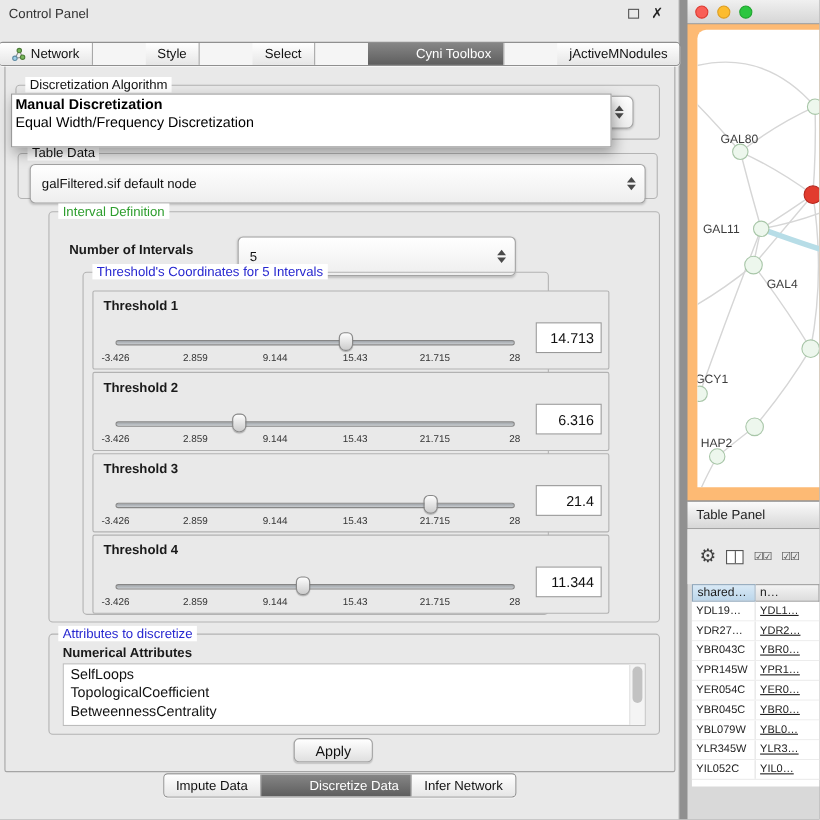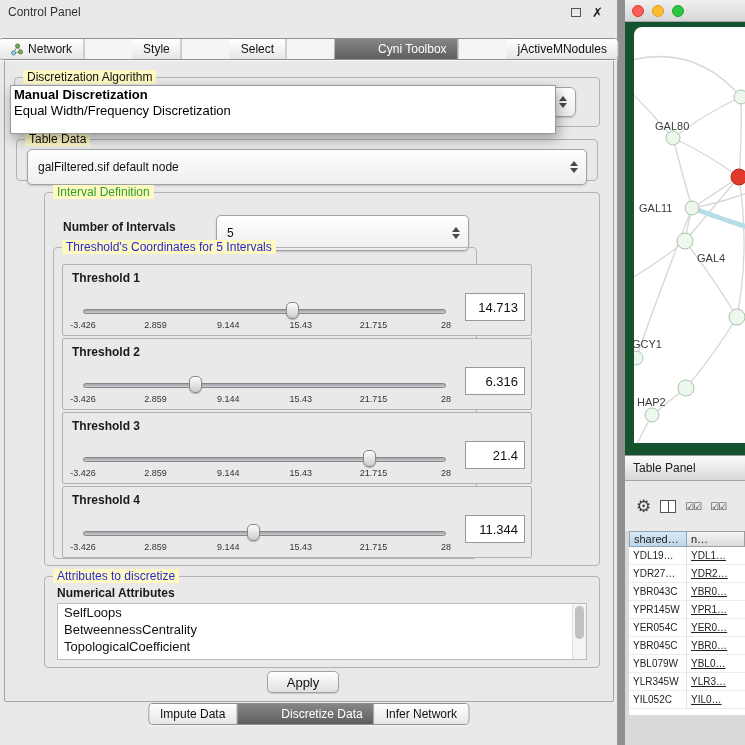--- a/index.html
+++ b/index.html
@@ -23,21 +23,21 @@
   .segbar{display:flex;height:22px;border:1px solid #8f8f8f;border-radius:4px;overflow:hidden;background:#f5f5f5;box-shadow:0 1px 0 rgba(255,255,255,.6);}
   .seg{display:flex;align-items:center;gap:5px;padding:0 11px;font-size:12px;background:linear-gradient(#ffffff,#e6e6e6);border-right:1px solid #a8a8a8;color:#111;white-space:nowrap;cursor:default;}
   .seg:last-child{border-right:none;}
   .seg.sel{background:linear-gradient(#868686,#5e5e5e);color:#fff;padding-left:44px;}
   #top-tabs{position:absolute;top:38px;left:50%;transform:translateX(-50%);z-index:6;gap:48px;}
   #bottom-tabs{position:absolute;top:703px;left:50%;transform:translateX(-50%);z-index:6;}
 
   #cp-content{position:absolute;left:4px;top:42px;width:610px;height:660px;border:1px solid #a5a5a5;border-radius:2px;background:#e9e9e9;}
 
   .group{position:absolute;border:1px solid #b3b3b3;border-radius:4px;}
-  .gtitle{position:absolute;top:-8px;left:8px;background:#fef9c3;padding:0 4px;font-size:12px;color:#111;white-space:nowrap;}
+  .gtitle{position:absolute;top:-8px;left:8px;background:#ffffff;padding:0 4px;font-size:12px;color:#111;white-space:nowrap;}
   .gtitle.green{color:#2e9e2e;}
   .gtitle.blue{color:#2727d0;}
 
   .combo{position:absolute;height:36px;background:linear-gradient(#ffffff,#eeeeee);border:1px solid #a3a3a3;border-radius:5px;display:flex;align-items:center;padding:0 26px 0 10px;font-size:12px;color:#111;box-shadow:0 1px 2px rgba(0,0,0,.18);}
   .stepper{position:absolute;right:8px;top:50%;transform:translateY(-50%);display:flex;flex-direction:column;gap:2px;}
   .stepper .up{width:0;height:0;border-left:4px solid transparent;border-right:4px solid transparent;border-bottom:5px solid #4a4a4a;}
   .stepper .down{width:0;height:0;border-left:4px solid transparent;border-right:4px solid transparent;border-top:5px solid #4a4a4a;}
 
   #algo-group{left:9px;top:34px;width:586px;height:50px;}
   #algo-combo{left:10px;right:23px;top:9px;height:30px;border-radius:6px;}
@@ -46,21 +46,21 @@
   .popup-item{font-size:13px;color:#000;height:16px;line-height:16px;padding-left:3px;}
   .popup-item.bold{font-weight:bold;}
 
   #tabledata-group{left:11px;top:96px;width:582px;height:42px;}
   #tabledata-combo{left:10px;right:10px;top:9px;}
 
   #interval-group{left:39px;top:149px;width:556px;height:374px;}
   #niv-label{position:absolute;left:18px;top:27px;font-weight:bold;font-size:12px;}
   #intervals-combo{left:171px;top:22px;width:253px;}
 
-  #thr-group{position:absolute;left:8px;top:54px;width:424px;height:312px;border:1px solid #b3b3b3;border-radius:4px;}
+  #thr-group{position:absolute;left:30px;top:54px;width:424px;height:312px;border:1px solid #b3b3b3;border-radius:4px;}
 
   .tpanel{position:absolute;left:8px;width:470px;height:72px;border:1px solid #b2b2b2;border-radius:2px;background:#e9e9e9;}
   .tpanel .tlabel{position:absolute;left:9px;top:6px;font-weight:bold;font-size:12px;}
   .slider{position:absolute;left:20px;right:85px;top:36px;height:32px;}
   .track{position:absolute;left:0;right:0;top:8px;height:5px;background:linear-gradient(#9fa4a9,#c9cdd1);border:1px solid #868686;border-radius:3px;}
   .thumb{position:absolute;top:1px;width:13px;height:17px;background:linear-gradient(#fdfdfd,#cccccc);border:1px solid #898989;border-radius:5px 5px 6px 6px;box-shadow:0 1px 1px rgba(0,0,0,.25);}
   .tick-label{position:absolute;top:19px;transform:translateX(-50%);font-size:9px;color:#333;white-space:nowrap;}
   .value-box{position:absolute;right:6px;top:28px;width:60px;height:28px;background:#fff;border:1px solid #989898;font-size:13px;text-align:right;padding:0 6px;font-family:inherit;color:#111;}
 
   #attr-group{left:39px;top:533px;width:556px;height:92px;}
@@ -72,21 +72,21 @@
 
   #apply-btn{position:absolute;left:262px;top:628px;width:72px;height:22px;background:linear-gradient(#ffffff,#e0e0e0);border:1px solid #a2a2a2;border-radius:5px;font-size:13px;font-family:inherit;color:#111;box-shadow:0 1px 1px rgba(0,0,0,.15);}
 
   
   #network-window{position:absolute;left:625px;top:0;width:120px;height:455px;}
   .nw-titlebar{position:absolute;left:0;top:0;right:0;height:22px;background:linear-gradient(#f0f0f0,#d6d6d6);border-bottom:1px solid #a9a9a9;display:flex;align-items:center;gap:8px;padding-left:7px;}
   .mac{width:12px;height:12px;border-radius:50%;}
   .mac.red{background:#f95f57;border:1px solid #dd3b32;}
   .mac.yellow{background:#fdbc2e;border:1px solid #dd9e22;}
   .mac.green{background:#2bc63f;border:1px solid #1fa52f;}
-  .nw-frame{position:absolute;left:0;top:22px;right:0;bottom:0;background:#14532d;}
+  .nw-frame{position:absolute;left:0;top:22px;right:0;bottom:0;background:#fdba74;}
   .nw-canvas{position:absolute;left:9px;top:5px;right:0;bottom:12px;background:#fff;border-radius:8px 0 0 0;overflow:hidden;}
   #network-svg text{font:11px "Liberation Sans",sans-serif;fill:#3c3c3c;}
 
   #table-panel-header{position:absolute;left:625px;top:455px;width:120px;height:26px;background:linear-gradient(#fbfbfb,#d7d7d7);border-top:1px solid #989898;border-bottom:1px solid #a3a3a3;display:flex;align-items:center;padding-left:8px;font-size:12px;color:#222;}
 
   #table-panel{position:absolute;left:625px;top:481px;width:120px;height:264px;background:#d9d9d9;}
   .tp-toolbar{position:absolute;left:0;top:0;right:0;height:50px;background:#e9e9e9;display:flex;align-items:center;gap:9px;padding-left:11px;}
   .tpi{color:#3f3f3f;}
   .tpi.gear{font-size:17px;line-height:1;}
   .tpi.cols{width:16px;height:13px;border:1px solid #555;background:#fff;position:relative;display:inline-block;}
@@ -251,22 +251,22 @@
           <input class="value-box" value="11.344" style="">
         </div>
       </div>
     </div>
 
     <div class="group" id="attr-group">
       <span class="gtitle blue">Attributes to discretize</span>
       <span id="attr-title">Numerical Attributes</span>
       <div id="attr-list">
         <div class="attr-item">SelfLoops</div>
+        <div class="attr-item">TopologicalCoefficient</div>
         <div class="attr-item">BetweennessCentrality</div>
-        <div class="attr-item">TopologicalCoefficient</div>
         <div id="attr-scrollbar">
           <div id="attr-scroll-thumb"></div>
         </div>
       </div>
     </div>
 
     <button id="apply-btn">Apply</button>
   </div>
 
   <nav id="bottom-tabs" class="segbar">

